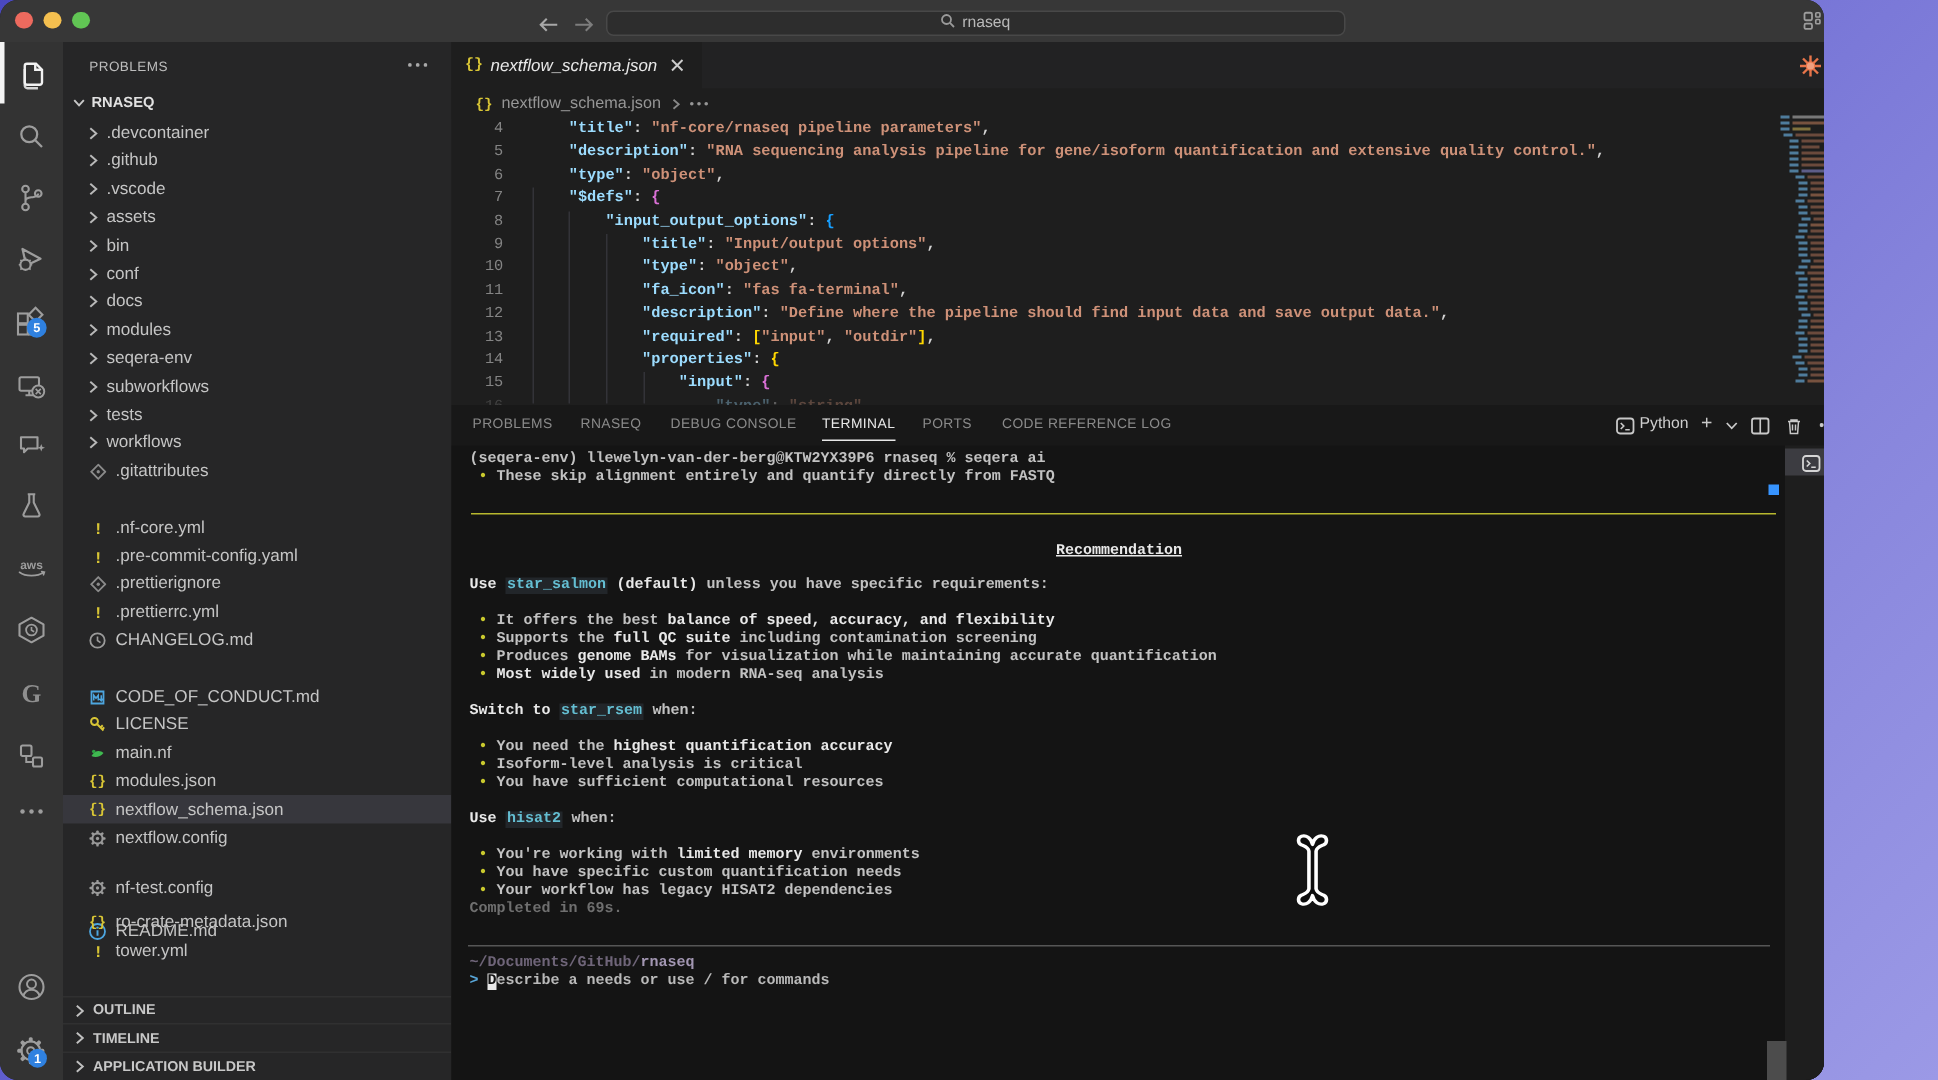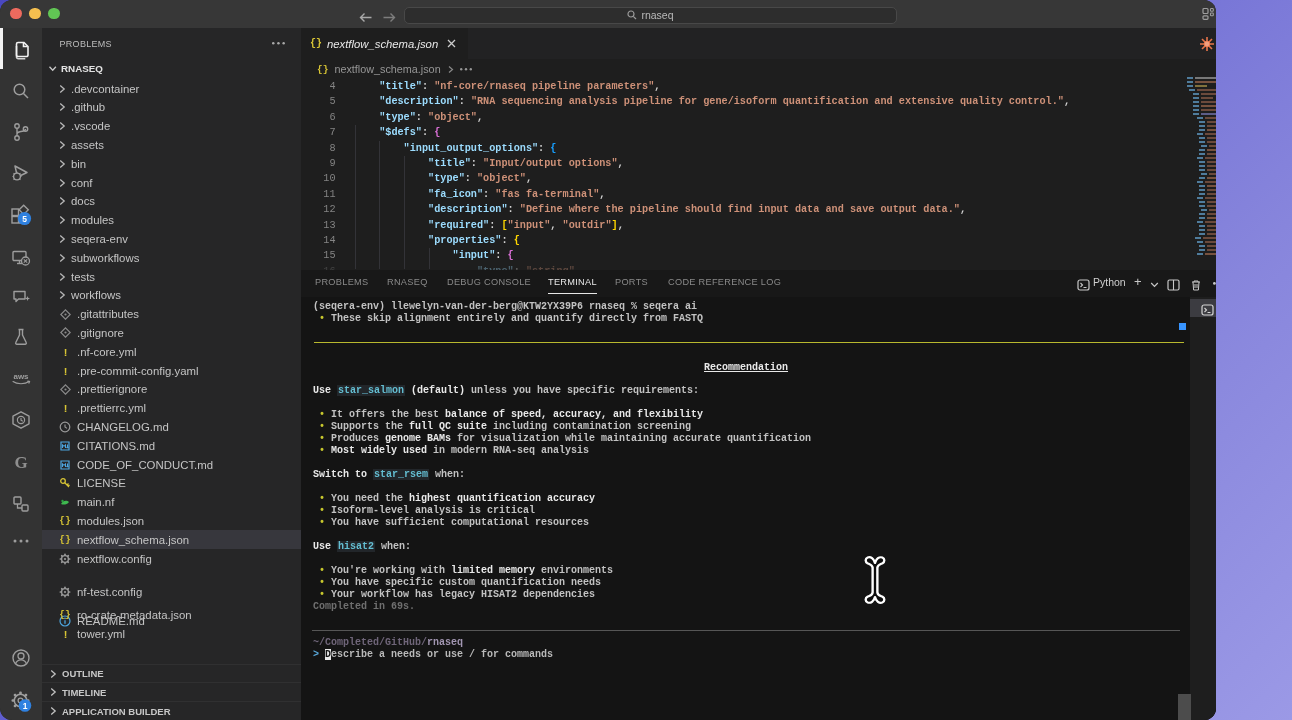--- a/index.html
+++ b/index.html
@@ -262,26 +262,20 @@
           <svg width="8" height="10" viewBox="0 0 8 10" style="">
             <path d="M2.2 1.5 L6.2 5 L2.2 8.5" fill="none" stroke="#b8b8b8" stroke-width="1.3"></path>
           </svg>
         </span>workflows</div>
       <div class="row" style="top:276.6px;"><span style="margin-left:17px;margin-right:6px;display:inline-flex;width:12px;justify-content:center">
           <svg width="11" height="11" viewBox="0 0 11 11" style="">
             <path d="M5.5 0.8 10.2 5.5 5.5 10.2 0.8 5.5 Z" fill="none" stroke="#8a8a8a" stroke-width="1.2"></path>
             <circle cx="5.5" cy="5.5" r="1.1" fill="#8a8a8a"></circle>
           </svg>
         </span>.gitattributes</div>
-      <div class="row" style="top:295.4px;"><span style="margin-left:17px;margin-right:6px;display:inline-flex;width:12px;justify-content:center">
-          <svg width="11" height="11" viewBox="0 0 11 11" style="">
-            <path d="M5.5 0.8 10.2 5.5 5.5 10.2 0.8 5.5 Z" fill="none" stroke="#8a8a8a" stroke-width="1.2"></path>
-            <circle cx="5.5" cy="5.5" r="1.1" fill="#8a8a8a"></circle>
-          </svg>
-        </span>.gitignore</div>
       <div class="row" style="top:314.2px;"><span style="margin-left:17px;margin-right:6px;display:inline-flex;width:12px;justify-content:center">
           <svg width="11" height="12" viewBox="0 0 11 12" style="">
             <text x="5.5" y="10" font-size="11" font-weight="bold" fill="#d8c535" text-anchor="middle" font-family="Liberation Mono">!</text>
           </svg>
         </span>.nf-core.yml</div>
       <div class="row" style="top:333.0px;"><span style="margin-left:17px;margin-right:6px;display:inline-flex;width:12px;justify-content:center">
           <svg width="11" height="12" viewBox="0 0 11 12" style="">
             <text x="5.5" y="10" font-size="11" font-weight="bold" fill="#d8c535" text-anchor="middle" font-family="Liberation Mono">!</text>
           </svg>
         </span>.pre-commit-config.yaml</div>
@@ -295,26 +289,20 @@
           <svg width="11" height="12" viewBox="0 0 11 12" style="">
             <text x="5.5" y="10" font-size="11" font-weight="bold" fill="#d8c535" text-anchor="middle" font-family="Liberation Mono">!</text>
           </svg>
         </span>.prettierrc.yml</div>
       <div class="row" style="top:389.4px;"><span style="margin-left:17px;margin-right:6px;display:inline-flex;width:12px;justify-content:center">
           <svg width="12" height="12" viewBox="0 0 12 12" style="">
             <circle cx="6" cy="6" r="4.8" fill="none" stroke="#9a9a9a" stroke-width="1.2"></circle>
             <path d="M6 3.4 V6 L8 7.4" fill="none" stroke="#9a9a9a" stroke-width="1.1"></path>
           </svg>
         </span>CHANGELOG.md</div>
-      <div class="row" style="top:408.2px;"><span style="margin-left:17px;margin-right:6px;display:inline-flex;width:12px;justify-content:center">
-          <svg width="12" height="12" viewBox="0 0 12 12" style="">
-            <path d="M2 2 h8 v8 h-8 Z" fill="none" stroke="#4da6e0" stroke-width="1.2"></path>
-            <path d="M3.5 8 V4.5 L5 6.5 6.5 4.5 V8 M8.5 4.5 V8 M7.2 6.8 L8.5 8.2 9.8 6.8" stroke="#4da6e0" stroke-width="1" fill="none"></path>
-          </svg>
-        </span>CITATIONS.md</div>
       <div class="row" style="top:427.0px;"><span style="margin-left:17px;margin-right:6px;display:inline-flex;width:12px;justify-content:center">
           <svg width="12" height="12" viewBox="0 0 12 12" style="">
             <path d="M2 2 h8 v8 h-8 Z" fill="none" stroke="#4da6e0" stroke-width="1.2"></path>
             <path d="M3.5 8 V4.5 L5 6.5 6.5 4.5 V8 M8.5 4.5 V8 M7.2 6.8 L8.5 8.2 9.8 6.8" stroke="#4da6e0" stroke-width="1" fill="none"></path>
           </svg>
         </span>CODE_OF_CONDUCT.md</div>
       <div class="row" style="top:445.8px;"><span style="margin-left:17px;margin-right:6px;display:inline-flex;width:12px;justify-content:center">
           <svg width="12" height="12" viewBox="0 0 12 12" style="">
             <circle cx="4" cy="4" r="2.3" fill="none" stroke="#d8c535" stroke-width="1.3"></circle>
             <path d="M5.8 5.8 L10 10 M8 8 l1.5 -1.5 M9.2 9.2 l1.3 -1.3" stroke="#d8c535" stroke-width="1.3" fill="none"></path>
@@ -597,21 +585,21 @@
           <div class="trow" style="top:171.5px;left:12px"><span class="tb">Switch to</span> <span class="codespan">star_rsem</span> when:</div>
           <div class="trow" style="top:195.8px;left:12px"> <span class="bul">•</span> You need the <span class="tb">highest quantification accuracy</span></div>
           <div class="trow" style="top:207.9px;left:12px"> <span class="bul">•</span> Isoform-level analysis is critical</div>
           <div class="trow" style="top:220.1px;left:12px"> <span class="bul">•</span> You have sufficient computational resources</div>
           <div class="trow" style="top:243.5px;left:12px"><span class="tb">Use</span> <span class="codespan">hisat2</span> when:</div>
           <div class="trow" style="top:267.8px;left:12px"> <span class="bul">•</span> You're working with <span class="tb">limited memory</span> environments</div>
           <div class="trow" style="top:279.9px;left:12px"> <span class="bul">•</span> You have specific custom quantification needs</div>
           <div class="trow" style="top:292.1px;left:12px"> <span class="bul">•</span> Your workflow has legacy HISAT2 dependencies</div>
           <div class="trow" style="top:303.5px;left:12px"><span style="color:#6f6f6f">Completed in 69s.</span></div>
           <div class="abs" style="left:11px;top:332.5px;width:868px;height:1px;background:#565656"></div>
-          <div class="trow" style="top:339.5px;left:12px"><span style="color:#6f6579">~/Completed/GitHub/</span><span style="color:#a296b2">rnaseq</span></div>
+          <div class="trow" style="top:339.5px;left:12px"><span style="color:#6f6579">~/Documents/GitHub/</span><span style="color:#a296b2">rnaseq</span></div>
           <div class="trow" style="top:351.6px;left:12px"><span style="color:#58a6d8">&gt;</span> <span style="background:#e8e8e8;color:#111">D</span><span style="color:#b9b9b9">escribe a needs or use / for commands</span></div>
         </div>
         <div class="tsb">
           <div class="abs" style="left:0;top:2px;width:102px;height:18px;background:#3c3c41"></div>
           <div class="abs" style="left:11px;top:5px"><svg width="13" height="12" viewBox="0 0 13 12" style="">
               <rect x="1" y="1" width="11" height="10" rx="2" fill="none" stroke="#d5d5d5" stroke-width="1.2"></rect>
               <path d="M3.5 4 L5.5 6 L3.5 8 M6.5 8.5 H9.5" stroke="#d5d5d5" stroke-width="1.1" fill="none"></path>
             </svg></div>
           <div class="abs" style="left:28px;top:4px;color:#e8e8e8;font-size:10.5px;font-weight:bold">Python</div>
         </div>

